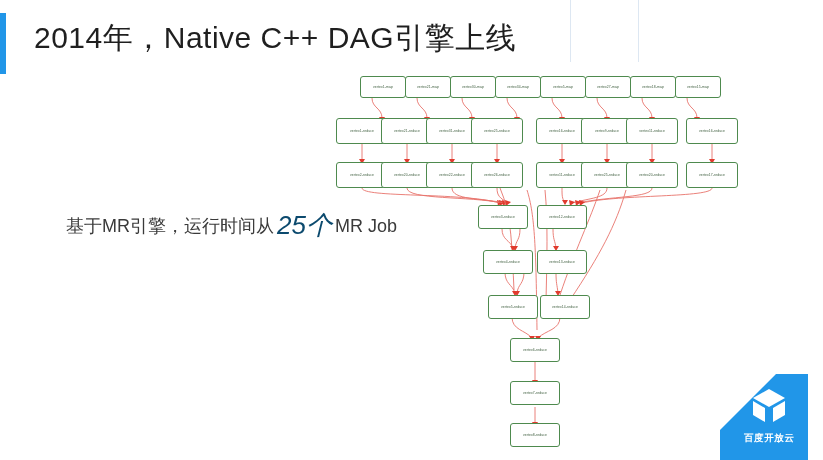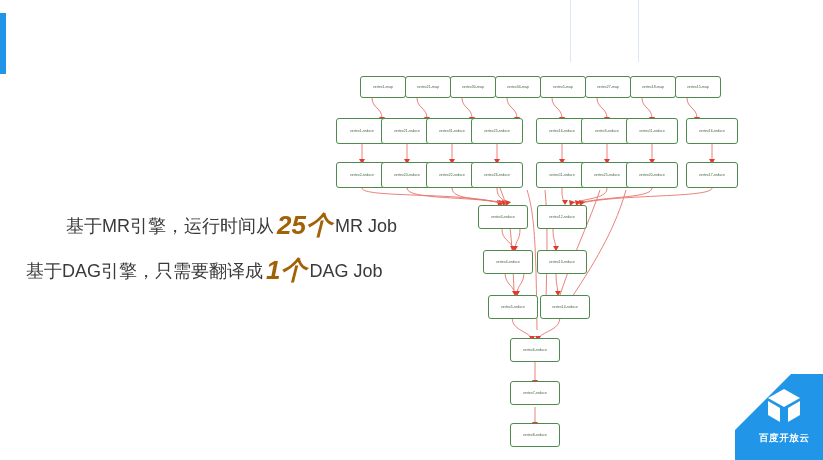--- a/index.html
+++ b/index.html
@@ -26,21 +26,21 @@
   
   .bullets{position:absolute;left:18px;top:212px;width:470px;}
   .bullet{
     font-size:18px;color:#3a3a3a;
     line-height:1;margin-bottom:19px;white-space:nowrap;
   }
   .b1{padding-left:48px;}
   .b2{padding-left:8px;}
   .b3{padding-left:10px;}
   .hl{
-    color:#a16207;font-weight:bold;font-style:italic;
+    color:#0c4a6e;font-weight:normal;font-style:italic;
     font-size:26px;vertical-align:-2px;padding:0 3px;
   }
   .lat{font-size:18px;}
 
   
   #dag{position:absolute;left:0;top:0;width:823px;height:460px;}
   .node{
     position:absolute;
     border:1.3px solid #4e8a4e;
     border-radius:3px;
@@ -55,21 +55,21 @@
   }
   .node.wide{width:46px;height:22px;}
   .node.tall{width:52px;height:26px;}
   .node.mid{width:50px;height:24px;}
 
   svg.edges{position:absolute;left:0;top:0;width:823px;height:460px;overflow:visible;}
   svg.edges path{fill:none;stroke:#e8736b;stroke-width:.9;}
   svg.edges polygon{fill:#e03b2e;}
 
   
-  .logo-wrap{position:absolute;right:0;bottom:0;width:88px;height:86px;}
+  .logo-wrap{position:absolute;right:15px;bottom:0;width:88px;height:86px;}
   .logo-bg{
     position:absolute;right:0;bottom:0;width:88px;height:86px;
     background:#2196e8;
     clip-path:polygon(100% 0,100% 100%,8px 100%,8px 90px,0 90px,0 56px,56px 0);
   }
   .logo-cube{position:absolute;left:31px;top:14px;width:36px;height:38px;}
   .logo-text{
     position:absolute;left:24px;bottom:15px;
     font-size:9.5px;color:#ffffff;font-weight:bold;letter-spacing:.6px;
     white-space:nowrap;
@@ -77,20 +77,21 @@
 </style>
 </head>
 <body>
 
 <div id="slide">
 
   <div class="accent-bar"></div>
   <div class="v-rule" style="left:570px;top:0;height:62px;"></div>
   <div class="v-rule" style="left:638px;top:0;height:62px;"></div>
 
+  <div class="title">2014年，Native C++ DAG引擎上线</div>
 
   <div id="dag">
 
     <svg class="edges" viewBox="0 0 823 460">
 
       <path d="M372,98 C372,108 382,108 382,118"></path>
         <polygon points="379,117 385,117 382,122"></polygon>
       <path d="M417,98 C417,108 427,108 427,118"></path>
         <polygon points="424,117 430,117 427,122"></polygon>
       <path d="M462,98 C462,108 472,108 472,118"></path>
@@ -210,23 +211,20 @@
 
     <div class="node mid" style="left:510px;top:338px;">vertex6-reduce</div>
     <div class="node mid" style="left:510px;top:381px;">vertex7-reduce</div>
     <div class="node mid" style="left:510px;top:423px;">vertex8-reduce</div>
   </div>
 
   <div class="bullets">
     <div class="bullet b1">
       <span>基于MR引擎，运行时间从</span><span class="hl">25个</span><span class="lat">MR Job</span>
     </div>
-    <div class="bullet b2">
-      <span>基于DAG引擎，只需要翻译成</span><span class="hl">1个</span><span class="lat">DAG Job</span>
-    </div>
   </div>
 
   <div class="logo-wrap">
     <div class="logo-bg"></div>
     <svg class="logo-cube" viewBox="0 0 36 38">
       <polygon points="18,1 34,10 18,19 2,10" fill="#ffffff"></polygon>
       <polygon points="2,13 14,20 14,34 2,27" fill="#ffffff"></polygon>
       <polygon points="34,13 22,20 22,34 34,27" fill="#ffffff"></polygon>
       <polygon points="18,22 21,24 21,31 15,31 15,24" fill="#2196e8"></polygon>
     </svg>

